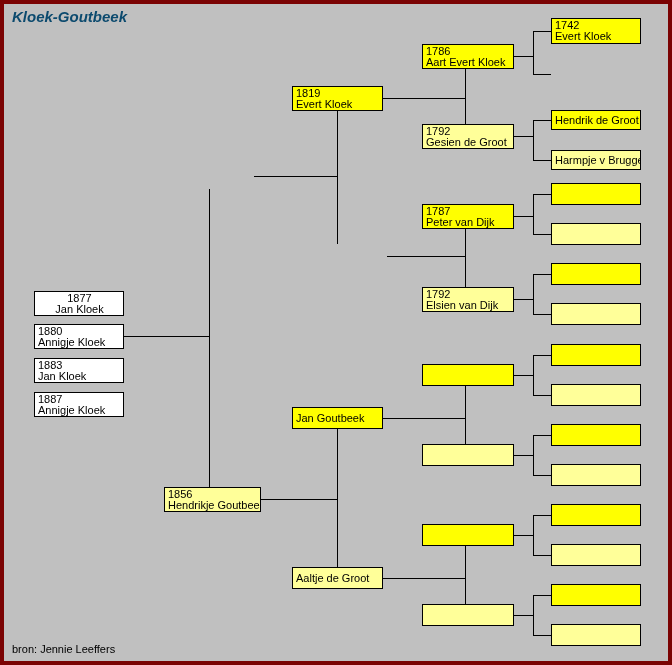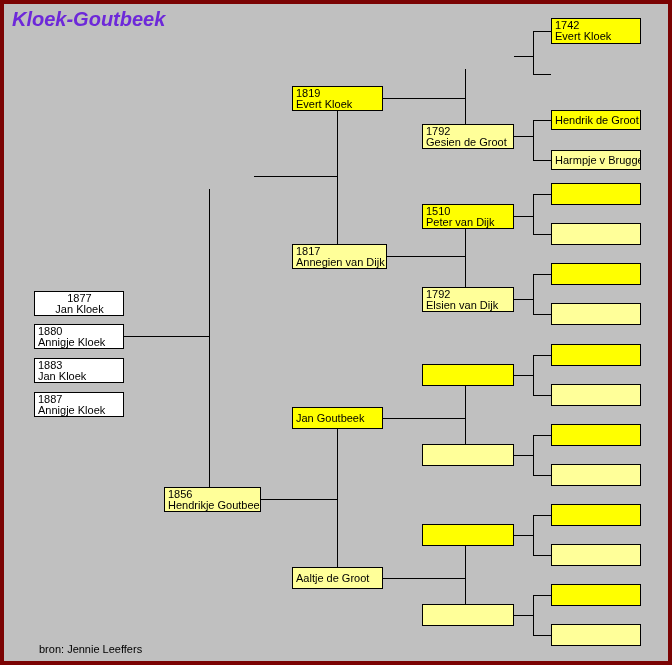--- a/index.html
+++ b/index.html
@@ -13,32 +13,31 @@
     height: 665px;
     box-sizing: border-box;
     border: 4px solid #7b0303;
     background: #c0c0c0;
     overflow: hidden;
   }
   .title {
     position: absolute;
     left: 8px;
     top: 4px;
-    font-size: 20px;
+    font-size: 15px;
     font-weight: bold;
     font-style: italic;
-    color: #6d28d9;
+    color: #0c4a6e;
   }
   .source {
     position: absolute;
     left: 8px;
     top: 639px;
     font-size: 11px;
     color: #000;
-    margin-left: 27px;
   }
   .pbox {
     position: absolute;
     box-sizing: border-box;
     border: 1px solid #000;
     font-size: 11px;
     line-height: 11px;
     color: #000;
     padding: 1px 2px 0 3px;
     overflow: hidden;
@@ -70,36 +69,36 @@
       <div>Annigje Kloek</div>
     </div>
     <div class="pbox" style="left: 160px; top: 483px; width: 97px; height: 25px; background: rgb(255, 255, 153);">
       <div>1856</div>
       <div>Hendrikje Goutbeek</div>
     </div>
     <div class="pbox" style="left: 288px; top: 82px; width: 91px; height: 25px; background: rgb(255, 255, 0);">
       <div>1819</div>
       <div>Evert Kloek</div>
     </div>
-    <div class="pbox" style="left: 288px; top: 240px; width: 95px; height: 25px; background: rgb(255, 255, 153);">
-      <div>1817</div>
-      <div>Annegien van Dijk</div>
-    </div>
     <div class="pbox single" style="left: 288px; top: 563px; width: 91px; height: 22px; background: rgb(255, 255, 153);">
       <div>Aaltje de Groot</div>
     </div>
     <div class="pbox single" style="left: 288px; top: 403px; width: 91px; height: 22px; background: rgb(255, 255, 0);">
       <div>Jan Goutbeek</div>
     </div>
+    <div class="pbox" style="left: 418px; top: 40px; width: 92px; height: 25px; background: rgb(255, 255, 0);">
+      <div>1786</div>
+      <div>Aart Evert Kloek</div>
+    </div>
     <div class="pbox" style="left: 418px; top: 120px; width: 92px; height: 25px; background: rgb(255, 255, 153);">
       <div>1792</div>
       <div>Gesien de Groot</div>
     </div>
     <div class="pbox" style="left: 418px; top: 200px; width: 92px; height: 25px; background: rgb(255, 255, 0);">
-      <div>1510</div>
+      <div>1787</div>
       <div>Peter van Dijk</div>
     </div>
     <div class="pbox" style="left: 418px; top: 283px; width: 92px; height: 25px; background: rgb(255, 255, 153);">
       <div>1792</div>
       <div>Elsien van Dijk</div>
     </div>
     <div class="pbox" style="left: 418px; top: 360px; width: 92px; height: 22px; background: rgb(255, 255, 0);"></div>
     <div class="pbox" style="left: 418px; top: 440px; width: 92px; height: 22px; background: rgb(255, 255, 153);"></div>
     <div class="pbox" style="left: 418px; top: 520px; width: 92px; height: 22px; background: rgb(255, 255, 0);"></div>
     <div class="pbox" style="left: 418px; top: 600px; width: 92px; height: 22px; background: rgb(255, 255, 153);"></div>

